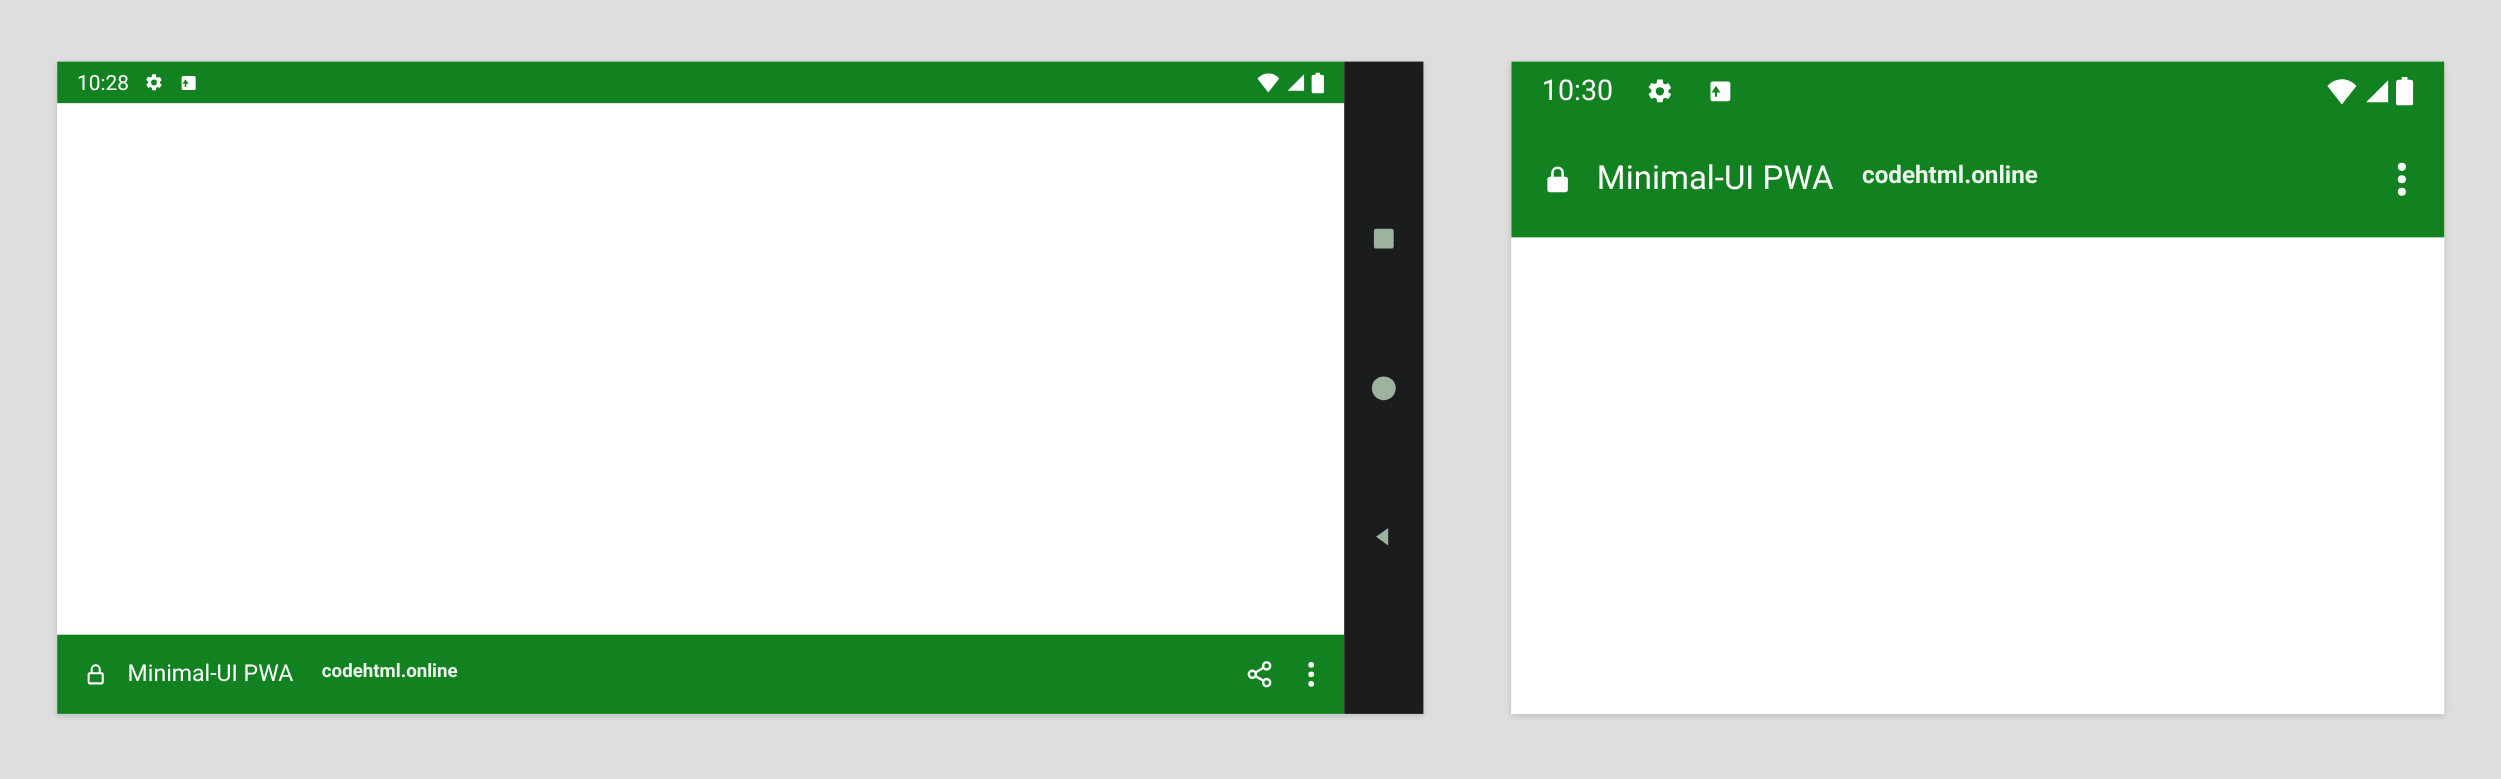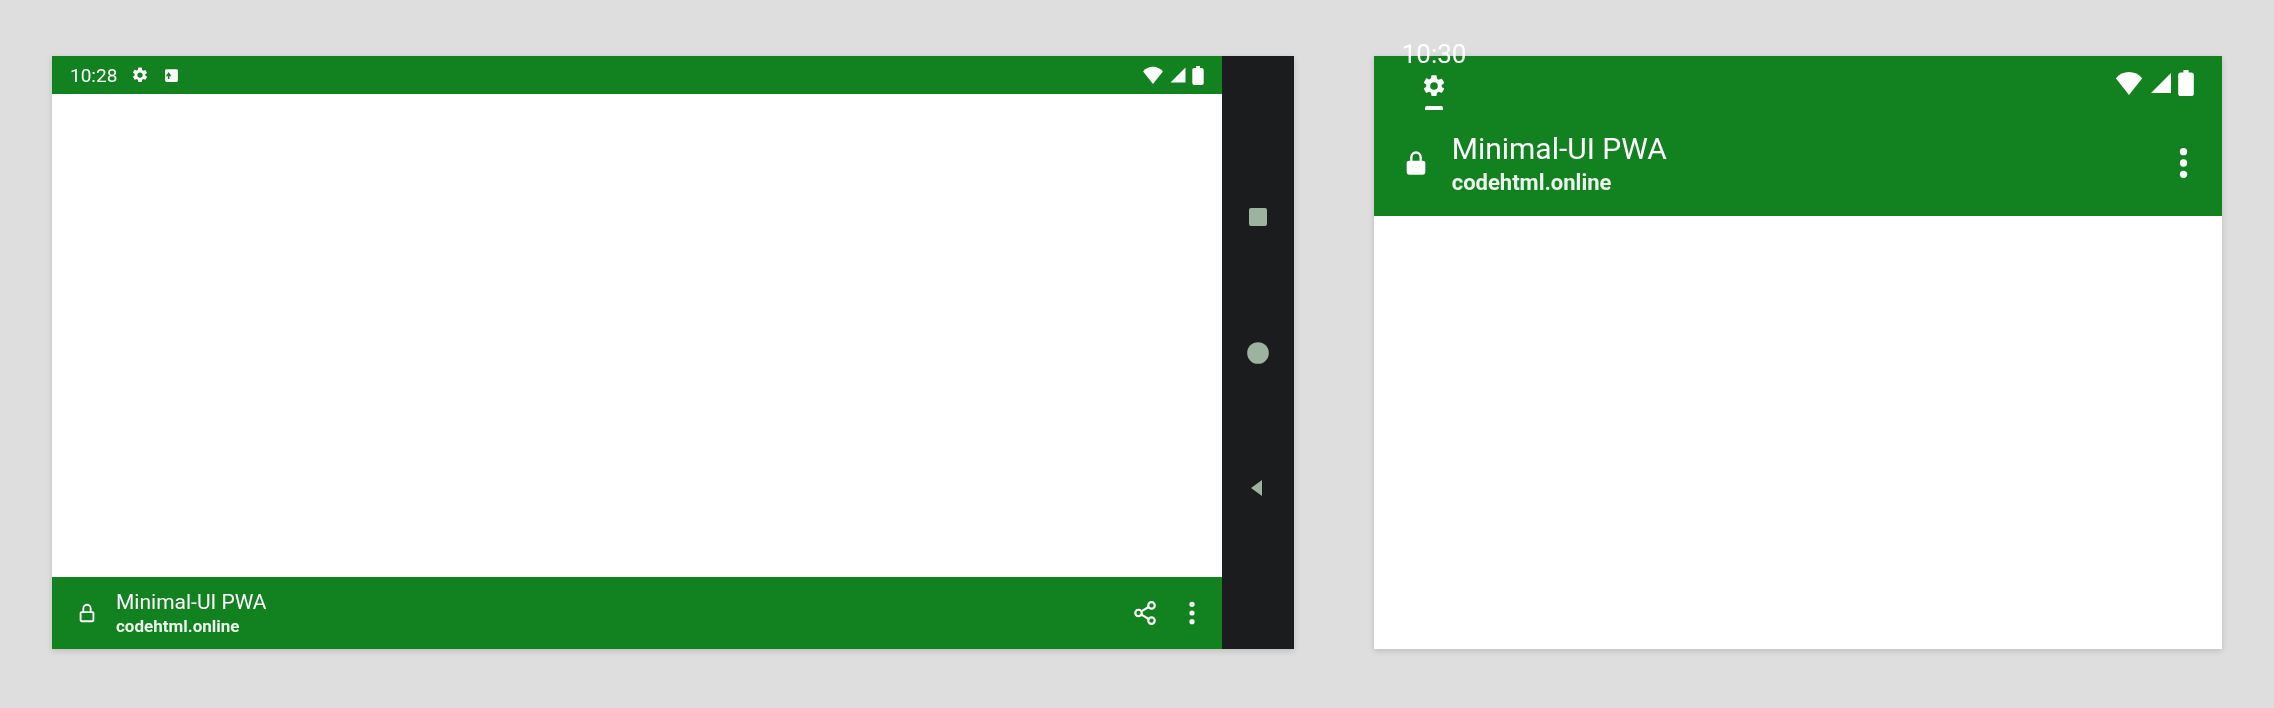--- a/index.html
+++ b/index.html
@@ -63,22 +63,23 @@
       color: #fff;
     }
     .addr-lock {
       margin-right: 18px;
       display: flex;
       align-items: center;
     }
     .addr-text {
       flex: 1;
       display: flex;
-      flex-direction: column;
+      flex-direction: row;
       line-height: 1.25;
+      gap: 26px;
     }
     .addr-title {
       font-size: 21px;
       font-weight: 400;
     }
     .addr-url {
       font-size: 17px;
       font-weight: 700;
       opacity: 0.92;
     }
@@ -115,22 +116,21 @@
       flex-direction: column;
       background: #fff;
       box-shadow: 0 2px 6px rgba(0,0,0,0.15);
     }
     .device-right .status-bar {
       height: 54px;
       padding: 0 28px;
     }
     .device-right .status-left {
       font-size: 26px;
-      gap: 4px;
-      flex-direction: column;
+      gap: 30px;
     }
     .top-address-bar {
       height: 106px;
       display: flex;
       align-items: center;
       padding: 0 16px 0 28px;
       color: #fff;
     }
     .top-address-bar .addr-lock {
       margin-right: 22px;

